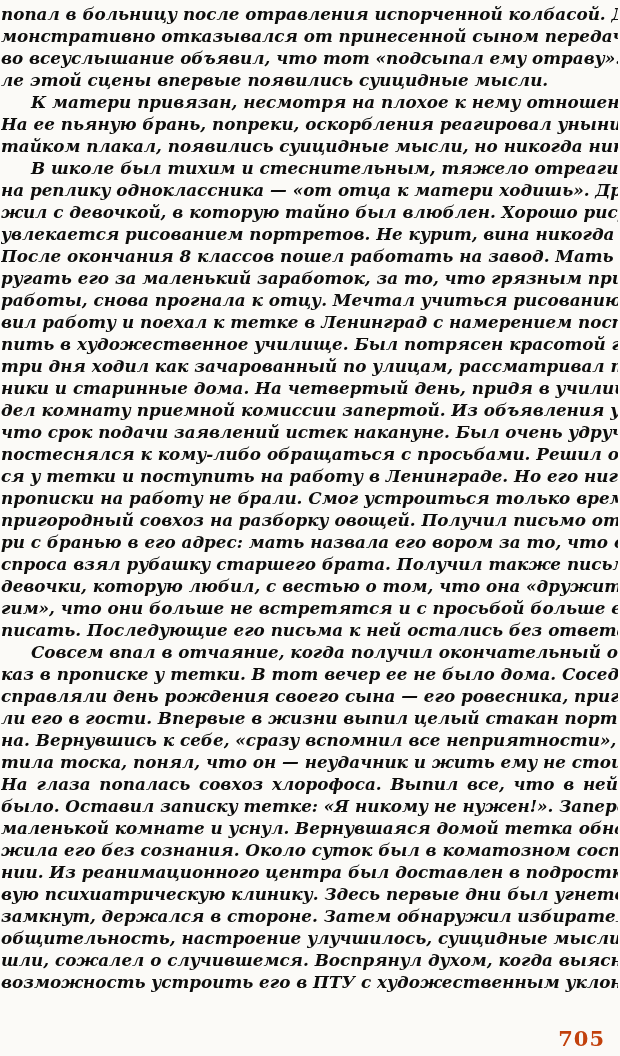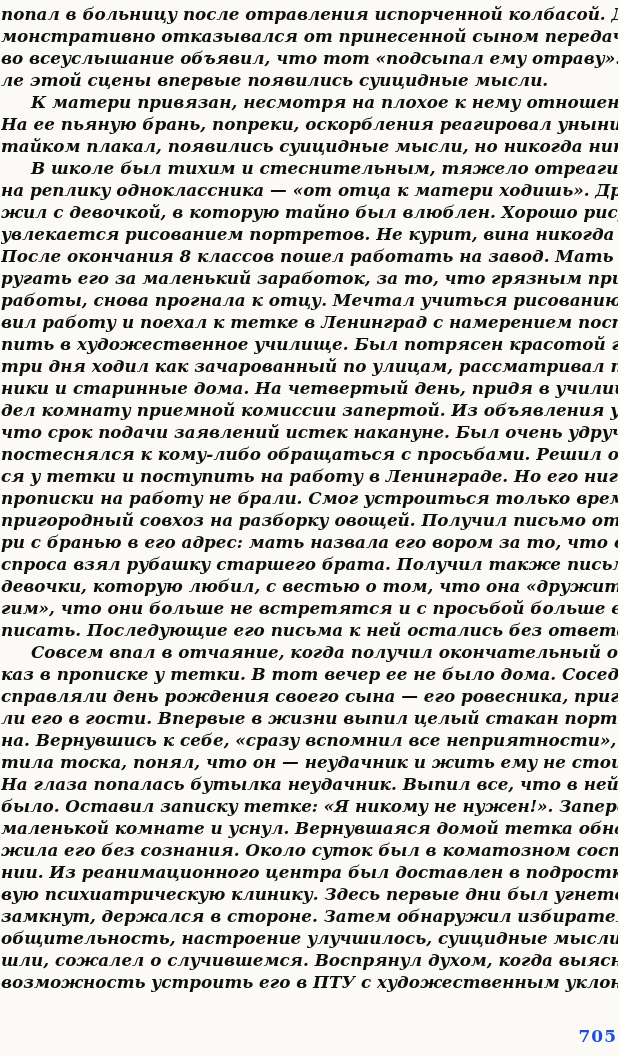--- a/index.html
+++ b/index.html
@@ -38,26 +38,26 @@
     white-space: nowrap;
   }
   .line.indent { text-indent: 30px; }
   .line.short {
     text-align: left;
     text-align-last: left;
   }
   .page-number {
     position: absolute;
     top: 1026px;
-    right: 3px;
-    color: #1d4ed8;
+    right: 15px;
+    color: #c2410c;
     font-family: "DejaVu Serif", "Liberation Serif", serif;
     font-style: normal;
     font-weight: 700;
-    font-size: 17px;
+    font-size: 21px;
     letter-spacing: 1px;
   }
 </style>
 </head>
 <body>
 
 <div class="page">
   <div class="text-block">
       <div class="paragraph">
         <div class="line">попал в больницу после отравления испорченной колбасой. Де-</div>
@@ -94,21 +94,21 @@
         <div class="line">гим», что они больше не встретятся и с просьбой больше ей не</div>
         <div class="line short">писать. Последующие его письма к ней остались без ответа.</div>
       </div>
       <div class="paragraph">
         <div class="line indent">Совсем впал в отчаяние, когда получил окончательный от-</div>
         <div class="line">каз в прописке у тетки. В тот вечер ее не было дома. Соседи</div>
         <div class="line">справляли день рождения своего сына — его ровесника, пригласи-</div>
         <div class="line">ли его в гости. Впервые в жизни выпил целый стакан портвей-</div>
         <div class="line">на. Вернувшись к себе, «сразу вспомнил все неприятности», охва-</div>
         <div class="line">тила тоска, понял, что он — неудачник и жить ему не стоит.</div>
-        <div class="line">На глаза попалась бутылка неудачник. Выпил все, что в ней</div>
+        <div class="line">На глаза попалась совхоз хлорофоса. Выпил все, что в ней</div>
         <div class="line">было. Оставил записку тетке: «Я никому не нужен!». Заперся в</div>
         <div class="line">маленькой комнате и уснул. Вернувшаяся домой тетка обнару-</div>
         <div class="line">жила его без сознания. Около суток был в коматозном состоя-</div>
         <div class="line">нии. Из реанимационного центра был доставлен в подростко-</div>
         <div class="line">вую психиатрическую клинику. Здесь первые дни был угнетен,</div>
         <div class="line">замкнут, держался в стороне. Затем обнаружил избирательную</div>
         <div class="line">общительность, настроение улучшилось, суицидные мысли про-</div>
         <div class="line">шли, сожалел о случившемся. Воспрянул духом, когда выяснилась</div>
         <div class="line">возможность устроить его в ПТУ с художественным уклоном.</div>
       </div>

